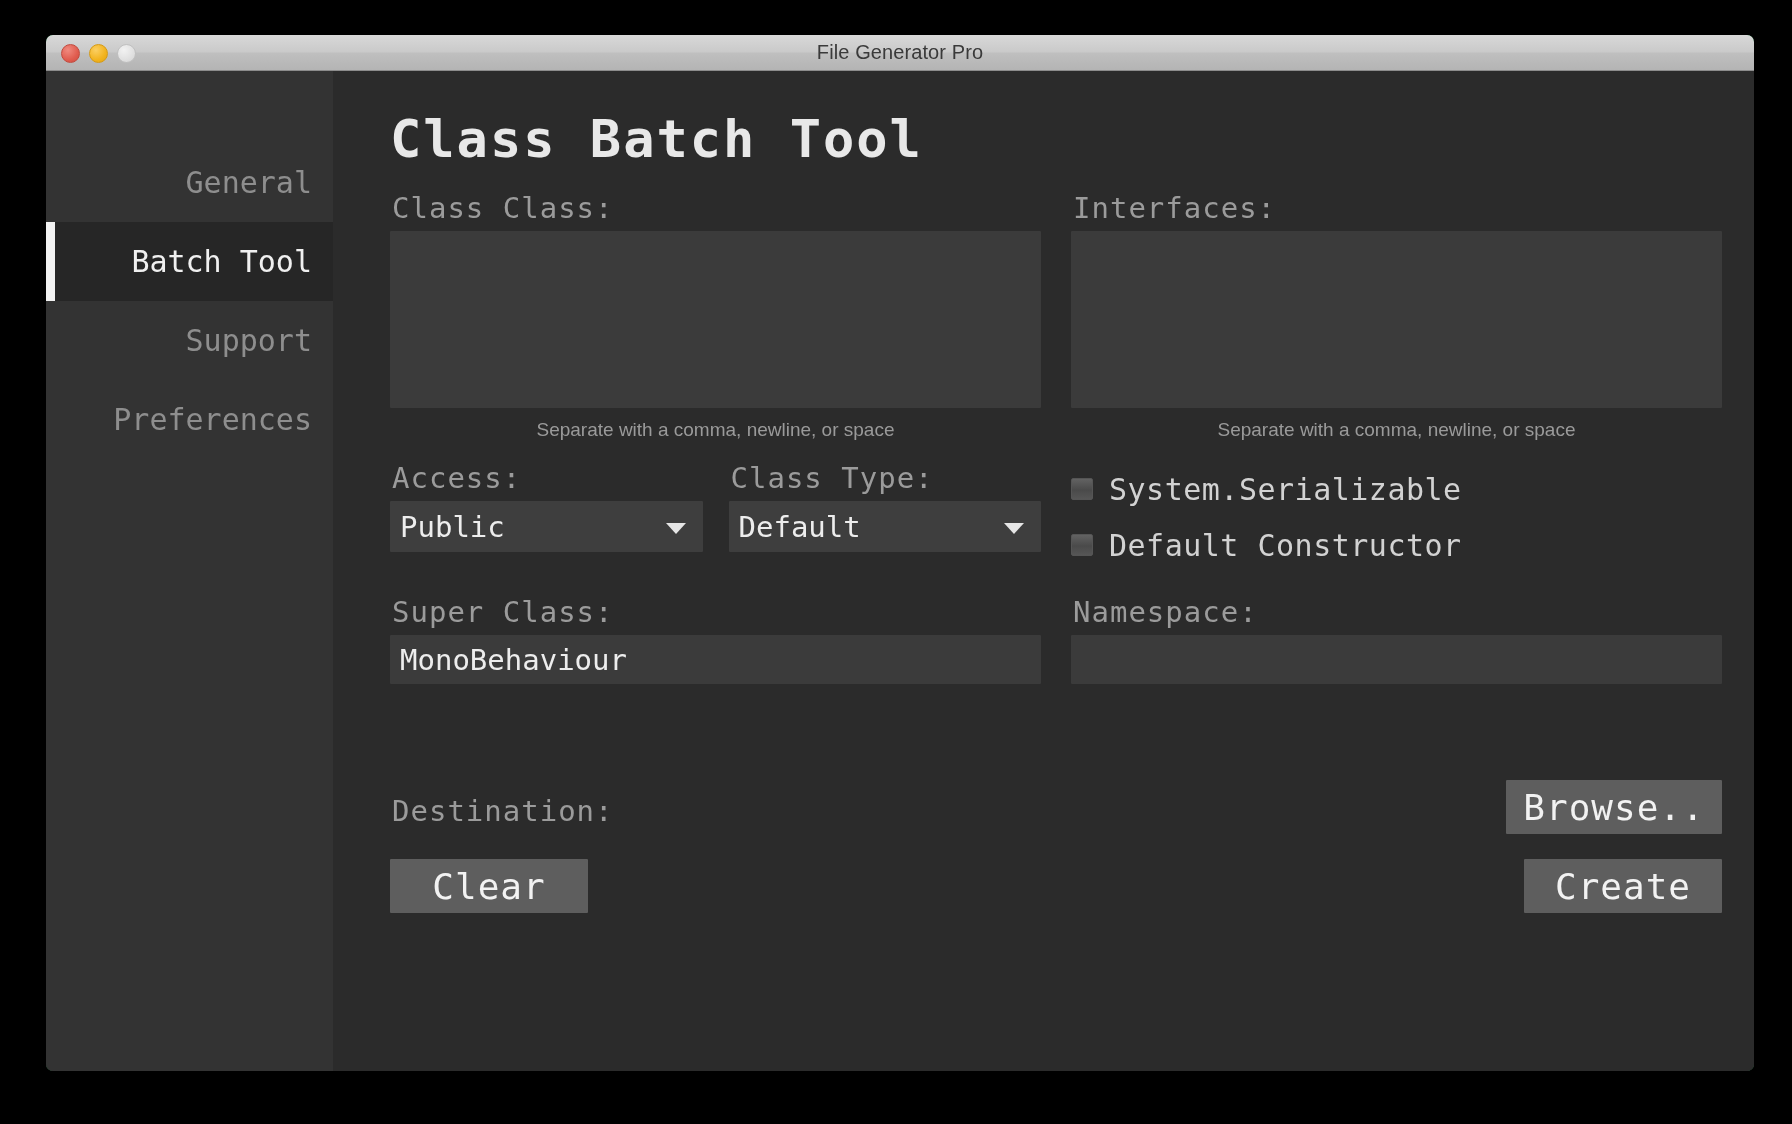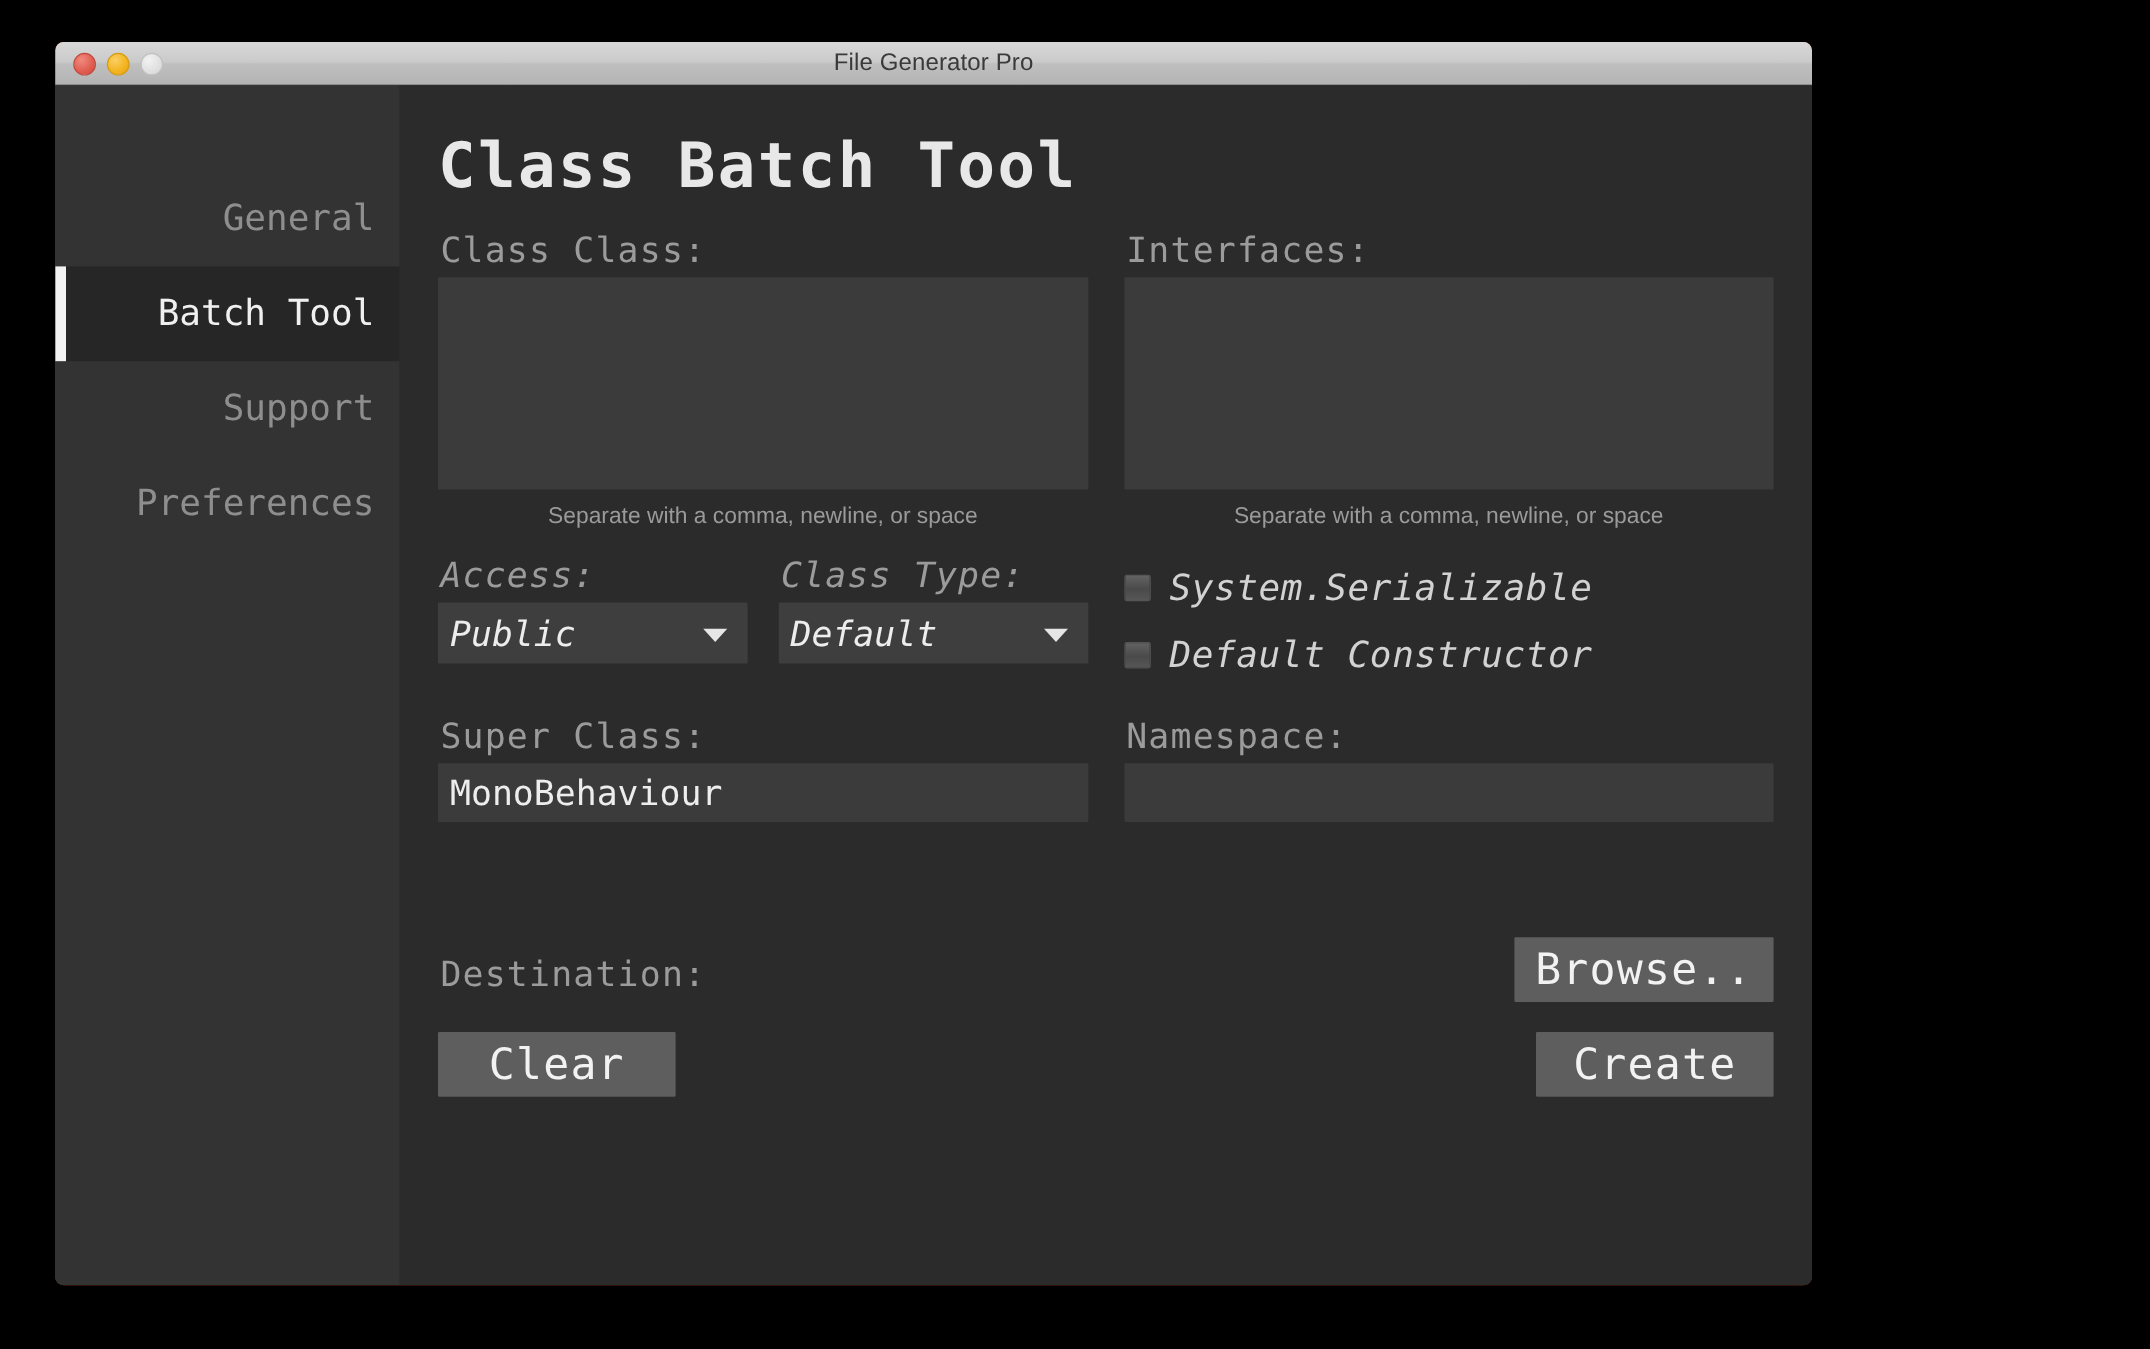--- a/index.html
+++ b/index.html
@@ -18,25 +18,25 @@
     width: 1792px;
     height: 1124px;
     background: #000000;
   }
 
   
   .window {
     position: absolute;
     left: 46px;
     top: 35px;
-    width: 1464px;
+    width: 1708px;
     height: 1036px;
     border-radius: 7px;
     overflow: hidden;
-    background: #c2410c;
+    background: #15803d;
     box-shadow: 0 2px 14px rgba(0,0,0,0.85);
   }
 
   
   .titlebar {
     position: relative;
     height: 36px;
     width: 100%;
     background: linear-gradient(to bottom, #d8d8d8 0%, #cacaca 48%, #bfbfbf 52%, #b4b4b4 100%);
     border-bottom: 1px solid #8c8c8c;
@@ -79,20 +79,21 @@
     letter-spacing: 0.1px;
     user-select: none;
   }
 
   
   .body {
     display: flex;
     height: 1000px;
     width: 100%;
     background: #2b2b2b;
+    gap: 25px;
   }
 
   
   .sidebar {
     width: 287px;
     min-width: 287px;
     background: #333333;
     padding-top: 72px;
     position: relative;
   }
@@ -330,21 +331,21 @@
             <textarea class="textarea" placeholder="" style=""></textarea>
             <div class="hint">Separate with a comma, newline, or space</div>
           </div>
           <div class="col">
             <div class="field-label">Interfaces:</div>
             <textarea class="textarea" placeholder="" style=""></textarea>
             <div class="hint">Separate with a comma, newline, or space</div>
           </div>
         </div>
 
-        <div class="row" style="margin-top:20px;font-style:italic;">
+        <div class="row" style="margin-top:20px;">
           <div class="col">
             <div class="row" style="gap:26px;">
               <div class="col">
                 <div class="field-label">Access:</div>
                 <div class="select-wrap">
                   <div class="select-box">
                     <span>Public</span>
                   </div>
                   <span class="caret"></span>
                 </div>

